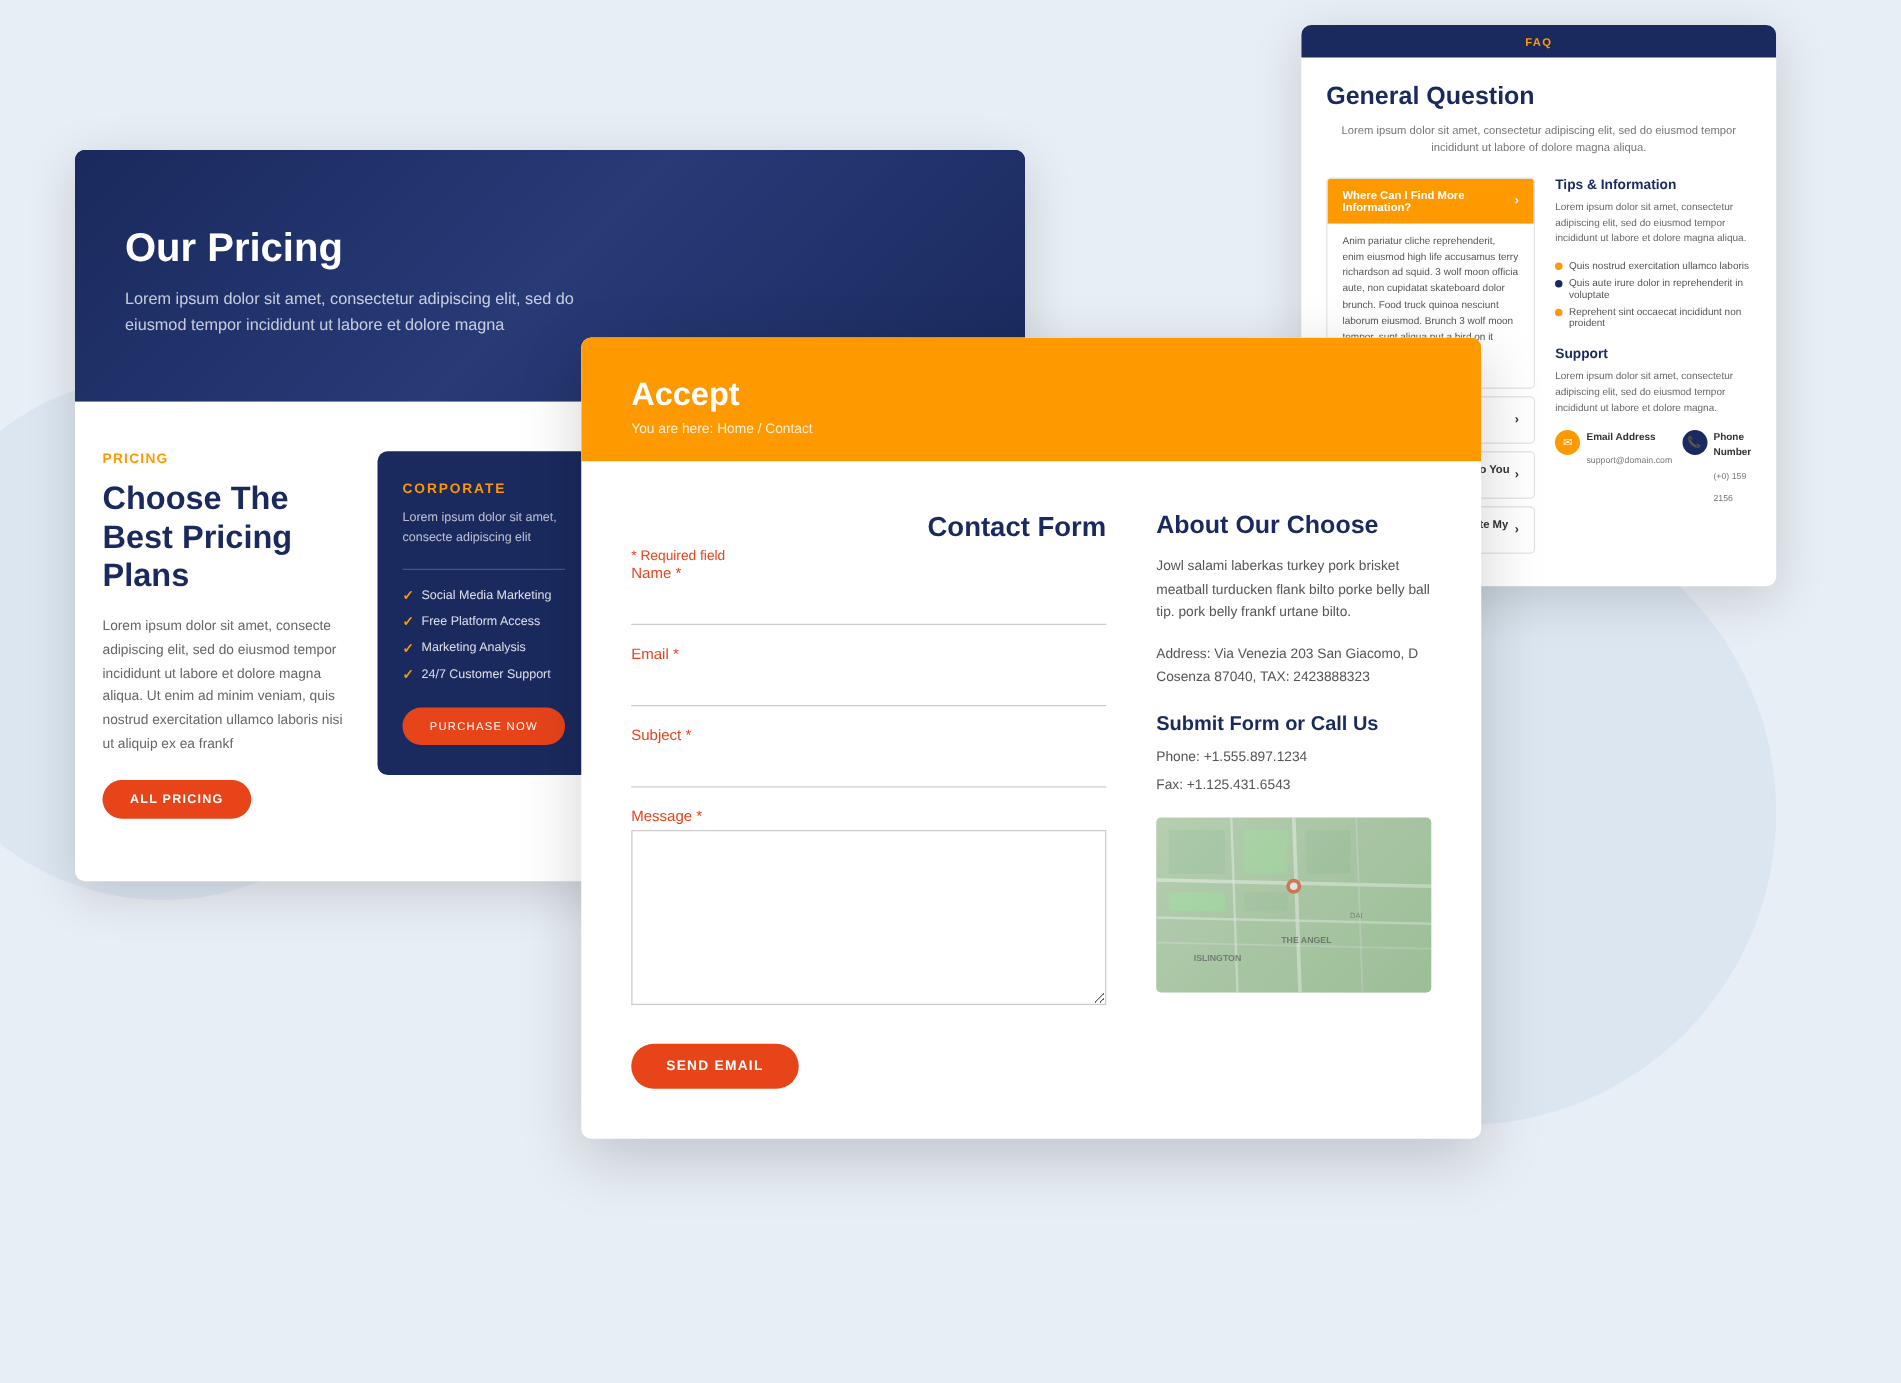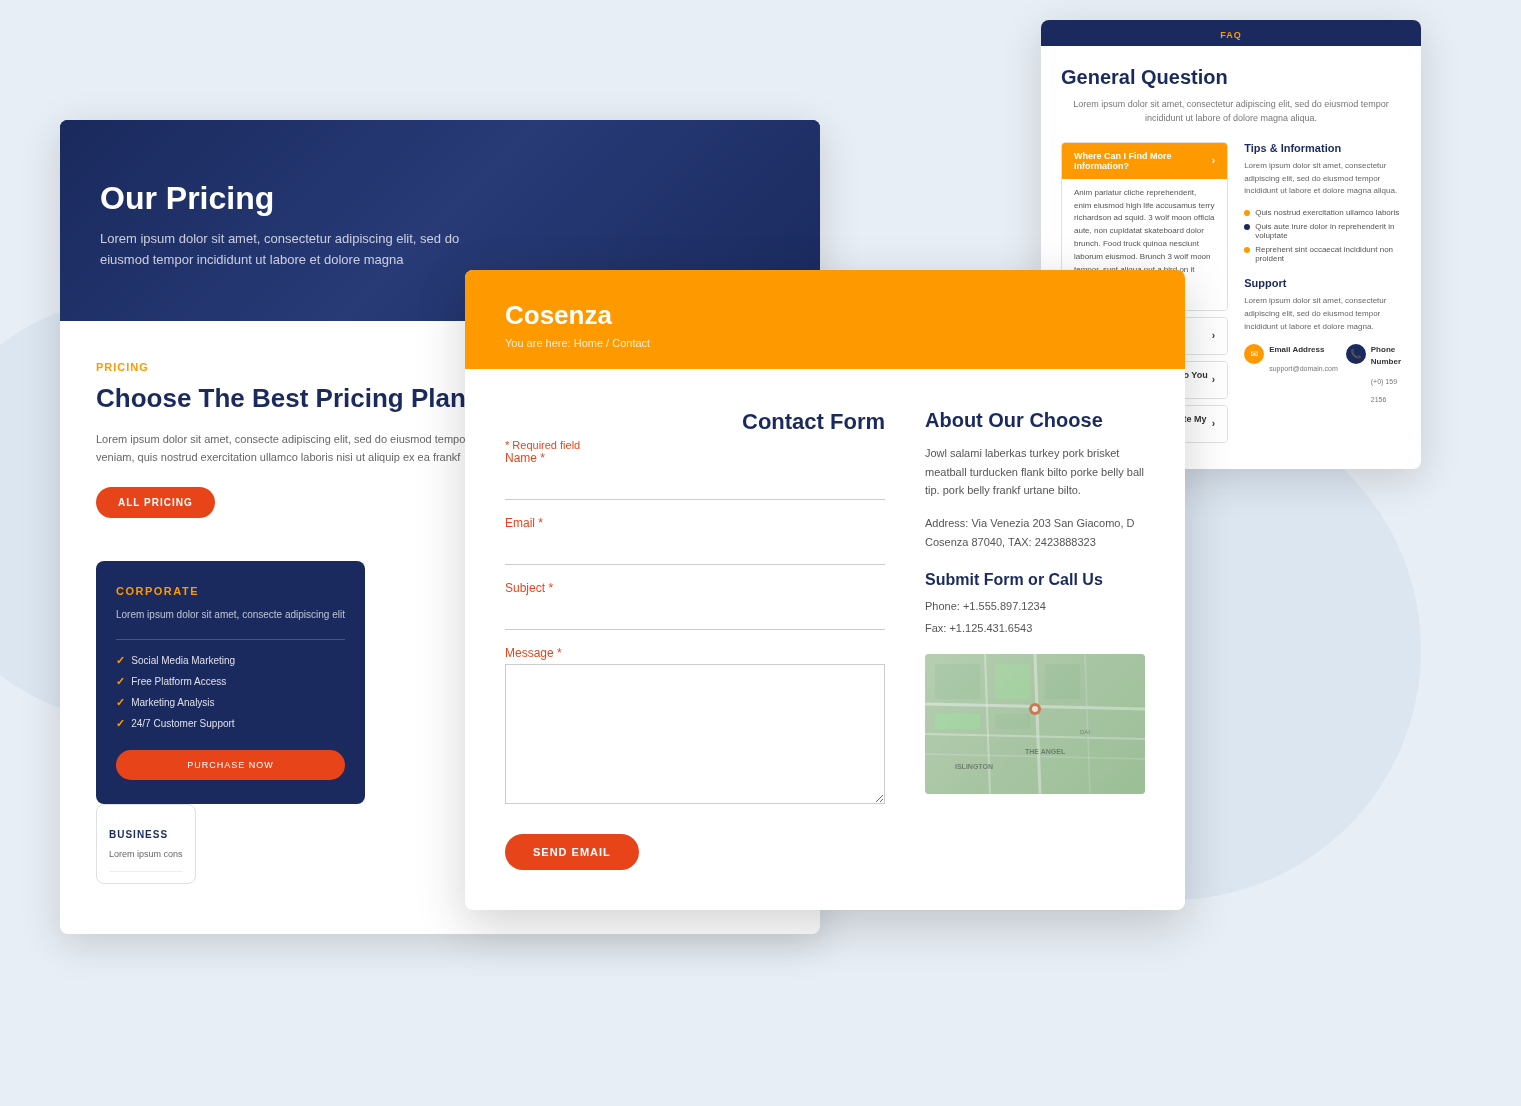--- a/index.html
+++ b/index.html
@@ -87,24 +87,24 @@
       font-size: 12px;
     }
     .pricing-breadcrumb .separator {
       color: #f90;
     }
     .pricing-breadcrumb .current {
       color: #fff;
     }
 
     .pricing-body {
-      padding: 40px 36px 50px;
-      display: flex;
+      padding: 40px 22px 50px;
+      display: flex;
+      gap: 20px;
       align-items: flex-start;
-      flex-direction: column;
     }
 
     .pricing-intro {
       flex: 0 0 200px;
     }
     .pricing-intro .label {
       color: #f90;
       font-size: 11px;
       font-weight: 700;
       letter-spacing: 1px;
@@ -597,21 +597,21 @@
         <li>2</li>
       </ul>
       <button class="btn-purchase-orange"></button>
     </div>
   </div>
 </div>
 
 <div class="contact-page">
 
   <div class="contact-hero">
-    <h1>Cosenza</h1>
+    <h1>Accept</h1>
     <div class="contact-breadcrumb">
       <span>You are here: Home / Contact</span>
     </div>
   </div>
 
   <div class="contact-body">
 
     <div class="contact-form-section">
       <h2>Contact Form</h2>
       <p class="required-note">* Required field</p>

